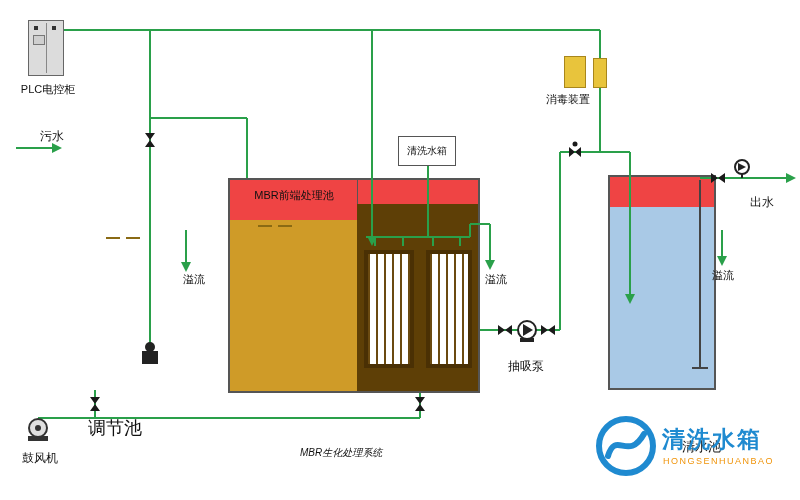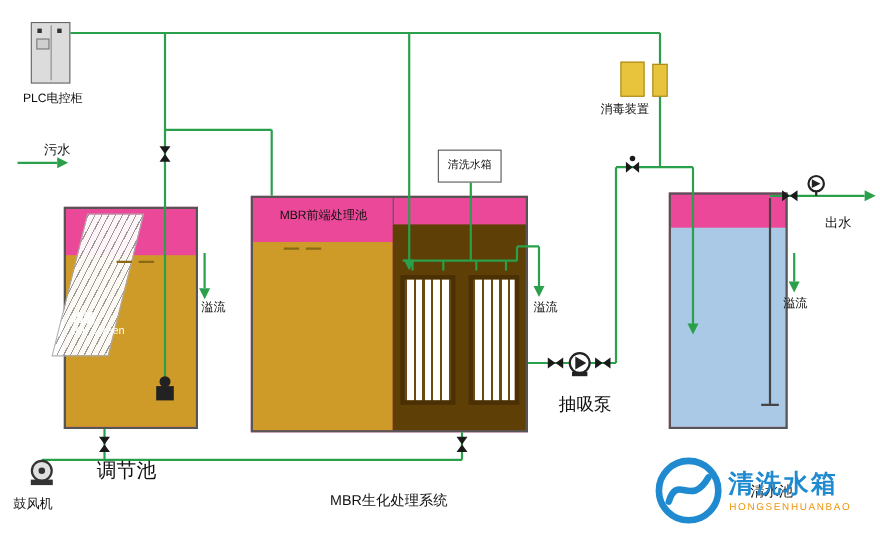--- a/index.html
+++ b/index.html
@@ -1,20 +1,20 @@
 <!DOCTYPE html>
 <html><head>
 <meta charset="utf-8">
 <style>
   html,body{margin:0;padding:0;background:#fff;}
   .stage{position:relative;width:800px;height:500px;background:#ffffff;overflow:hidden;
          font-family:"Liberation Sans",sans-serif;color:#111;}
   .lbl{position:absolute;z-index:3;font-family:"Liberation Sans",sans-serif;color:#111;white-space:nowrap;}
   
-  .tank{position:absolute;border:2px solid #555;background:#ec4899;z-index:1;box-sizing:border-box;}
+  .tank{position:absolute;border:2px solid #555;background:#ef4444;z-index:1;box-sizing:border-box;}
   .liquid-tan{position:absolute;background:#cf9b28;}
   .liquid-dark{position:absolute;background:#5e3f06;}
   .liquid-blue{position:absolute;background:#a9c9e6;}
   .screen{position:absolute;left:3px;top:4px;width:50px;height:128px;transform:skewX(-14deg);
           background:repeating-linear-gradient(105deg,#9a9a9a 0 1px,#ffffff 1px 6px);
           border:1px solid #aaa;opacity:.95;}
   .module{position:absolute;box-sizing:border-box;border:4px solid #4a3004;background:
           repeating-linear-gradient(90deg,#6b4a10 0 2px,#ffffff 2px 8px);}
   .divider{position:absolute;border-left:1px solid #555;}
   .tank-section-label{position:absolute;font-size:11px;text-align:center;color:#111;z-index:2;}
@@ -40,58 +40,52 @@
 <div class="stage">
 
   <div class="plc">
     <div class="doors"></div>
     <div class="light" style="left:5px;"></div>
     <div class="light" style="left:23px;"></div>
     <div class="panel"></div>
   </div>
   <div class="lbl" style="left:4px;top:82px;width:88px;text-align:center;font-size:11px;">PLC电控柜</div>
 
-  <div class="tank" style="left:58px;top:188px;width:122px;height:202px;">
-    <div class="liquid-tan" style="left:0;right:0;top:42px;bottom:0;"></div>
-    <div class="screen"></div>
-    <div class="white-lbl" style="left:5px;top:92px;font-size:11px;font-weight:bold;">格栅</div>
-    <div class="white-lbl" style="left:5px;top:106px;font-size:10px;">Bar screen</div>
-  </div>
   <div class="lbl" style="left:88px;top:416px;font-size:18px;font-family:Liberation Mono, monospace;">调节池</div>
 
   <div class="tank" style="left:228px;top:178px;width:252px;height:215px;">
     <div class="liquid-tan" style="left:0;top:40px;width:127px;bottom:0;"></div>
     <div class="liquid-dark" style="left:127px;top:24px;right:0;bottom:0;"></div>
     <div class="divider" style="left:127px;top:0;height:24px;"></div>
     <div class="module" style="left:134px;top:70px;width:50px;height:118px;"></div>
     <div class="module" style="left:196px;top:70px;width:46px;height:118px;"></div>
     <div class="tank-section-label" style="left:2px;top:8px;width:124px;">MBR前端处理池</div>
   </div>
-  <div class="lbl" style="left:300px;top:446px;font-size:13px;">MBR生化处理系统</div>
+  <div class="lbl" style="left:300px;top:446px;font-size:10px;font-style:italic;">MBR生化处理系统</div>
 
   <div class="tank" style="left:608px;top:175px;width:108px;height:215px;">
     <div class="liquid-blue" style="left:0;right:0;top:30px;bottom:0;"></div>
   </div>
   <div class="lbl" style="left:682px;top:438px;font-size:13px;z-index:3;">清水池</div>
 
   <div class="box" style="left:398px;top:136px;width:58px;height:30px;">
     <div style="width:100%;text-align:center;font-size:10px;line-height:28px;">清洗水箱</div>
   </div>
 
   <div class="ybox" style="left:564px;top:56px;width:22px;height:32px;"></div>
   <div class="ybox" style="left:593px;top:58px;width:14px;height:30px;"></div>
   <div class="lbl" style="left:546px;top:92px;font-size:11px;">消毒装置</div>
 
   <div class="lbl" style="left:40px;top:128px;font-size:12px;">污水</div>
   <div class="lbl" style="left:183px;top:272px;font-size:11px;">溢流</div>
   <div class="lbl" style="left:485px;top:272px;font-size:11px;">溢流</div>
   <div class="lbl" style="left:712px;top:268px;font-size:11px;">溢流</div>
-  <div class="lbl" style="left:508px;top:358px;font-size:16px;">抽吸泵</div>
+  <div class="lbl" style="left:508px;top:358px;font-size:12px;">抽吸泵</div>
   <div class="lbl" style="left:750px;top:194px;font-size:12px;">出水</div>
-  <div class="lbl" style="left:12px;top:450px;font-size:12px;font-family:Liberation Mono, monospace;">鼓风机</div>
+  <div class="lbl" style="left:22px;top:450px;font-size:12px;font-family:Liberation Mono, monospace;">鼓风机</div>
 
   <svg class="pipes" width="800" height="500" viewBox="0 0 800 500">
     <g stroke="#2aa04a" stroke-width="2" fill="none">
       <path d="M64 30 H600"></path>
       <path d="M150 352 V30"></path>
       <path d="M150 118 H247 M247 118 V178"></path>
       <path d="M372 30 V236"></path>
       <path d="M600 30 V58 M600 88 V152"></path>
       <path d="M480 330 H560 M560 330 V152 M560 152 H630 M630 152 V296"></path>
       <path d="M700 178 H786"></path>

